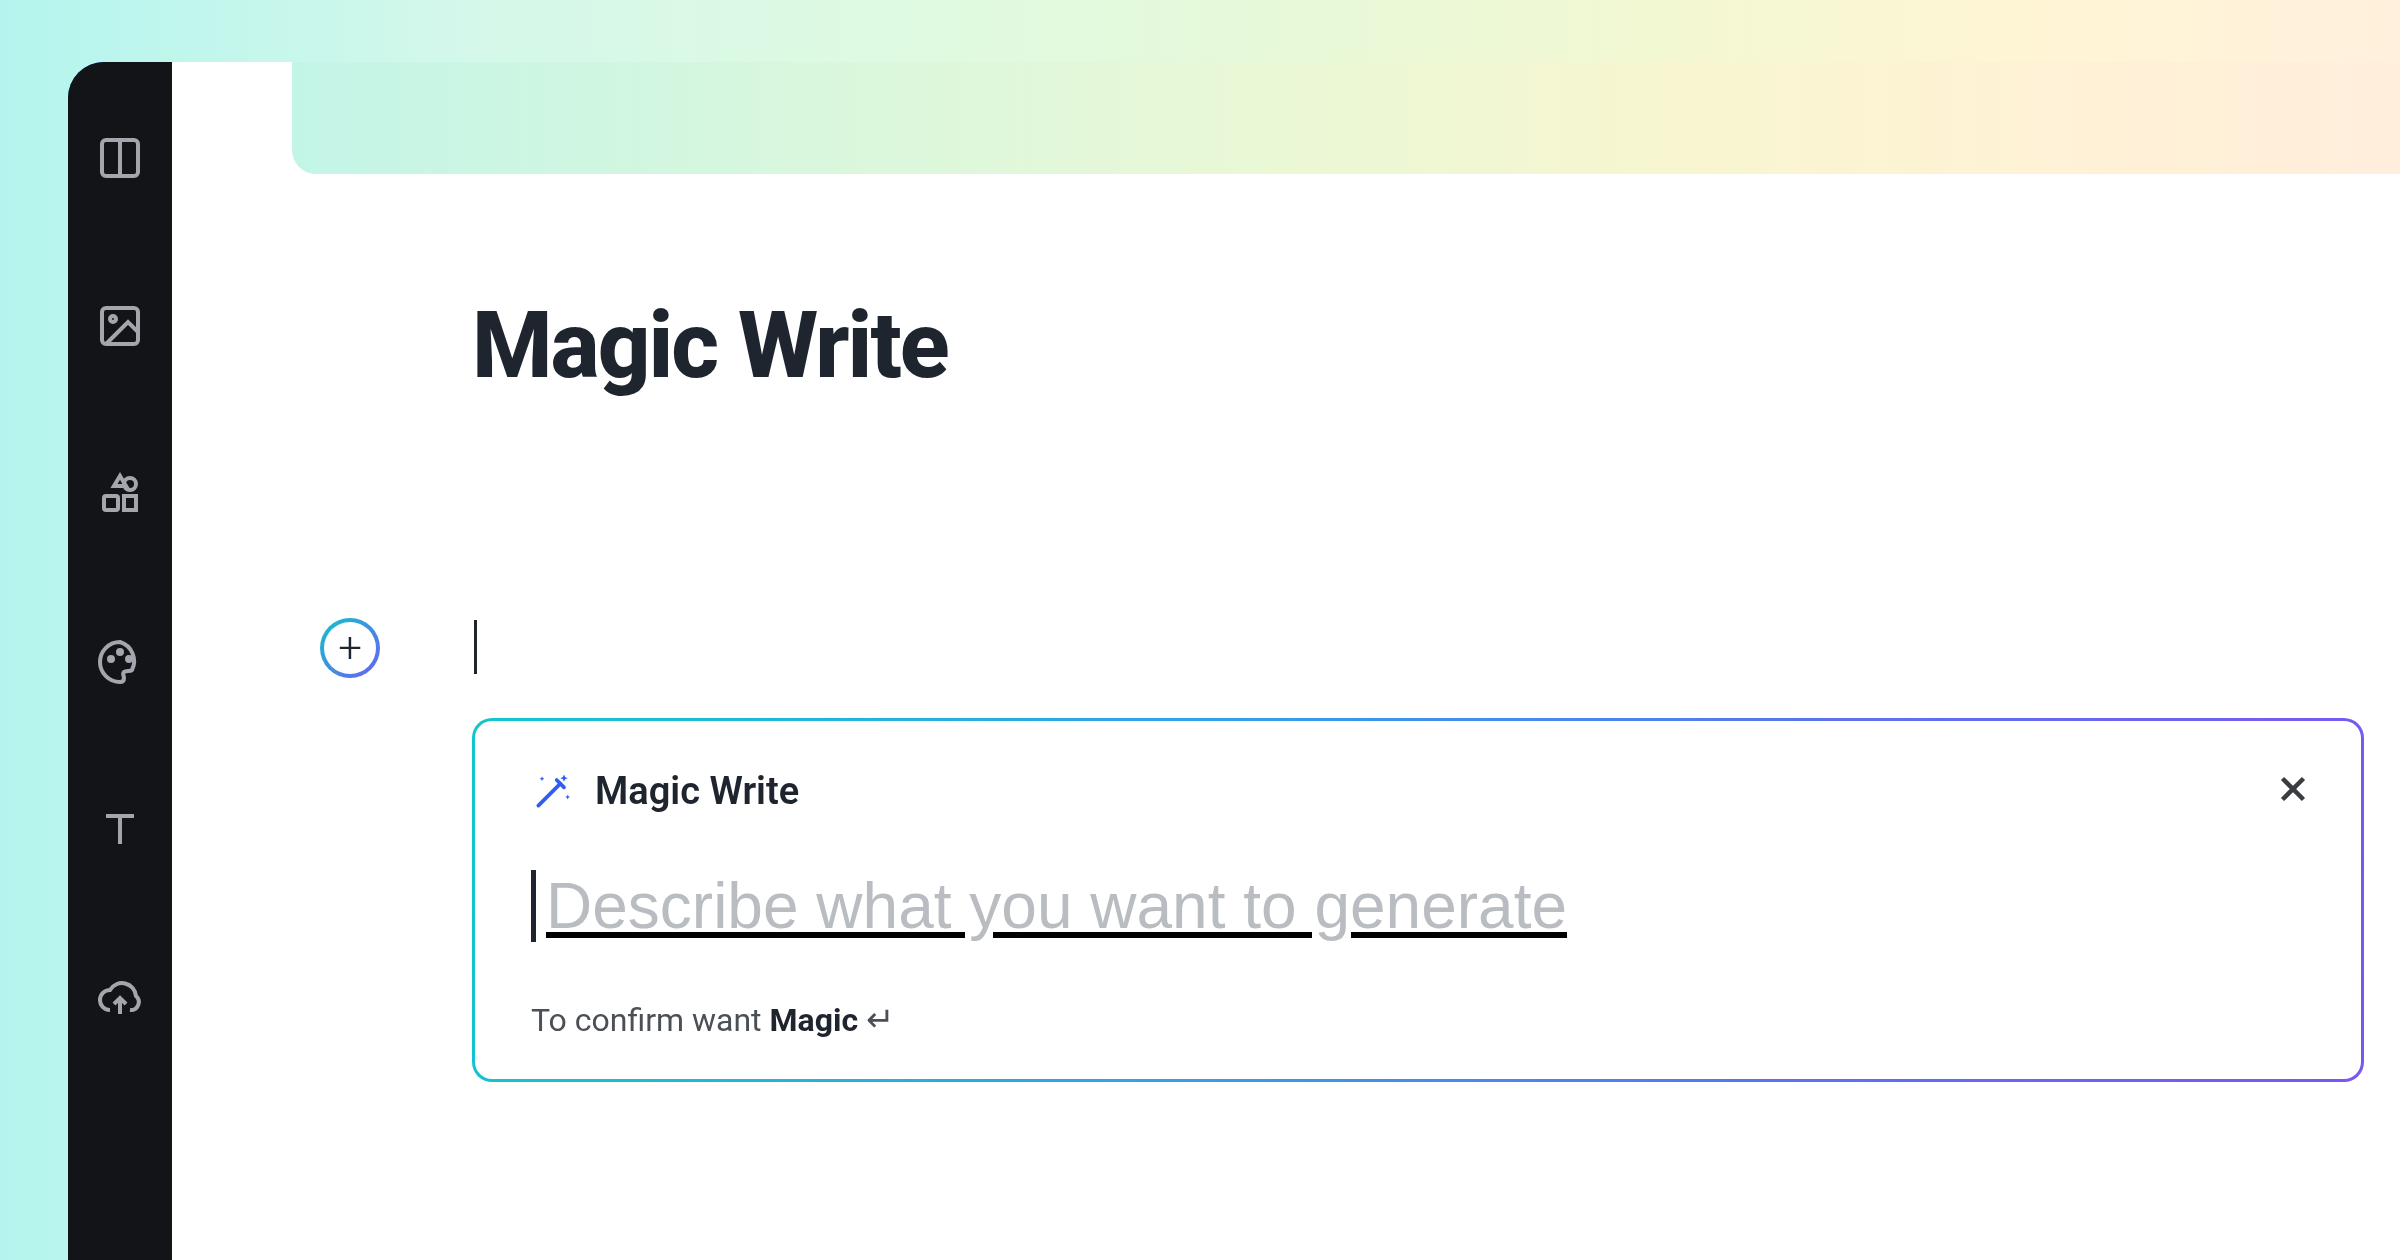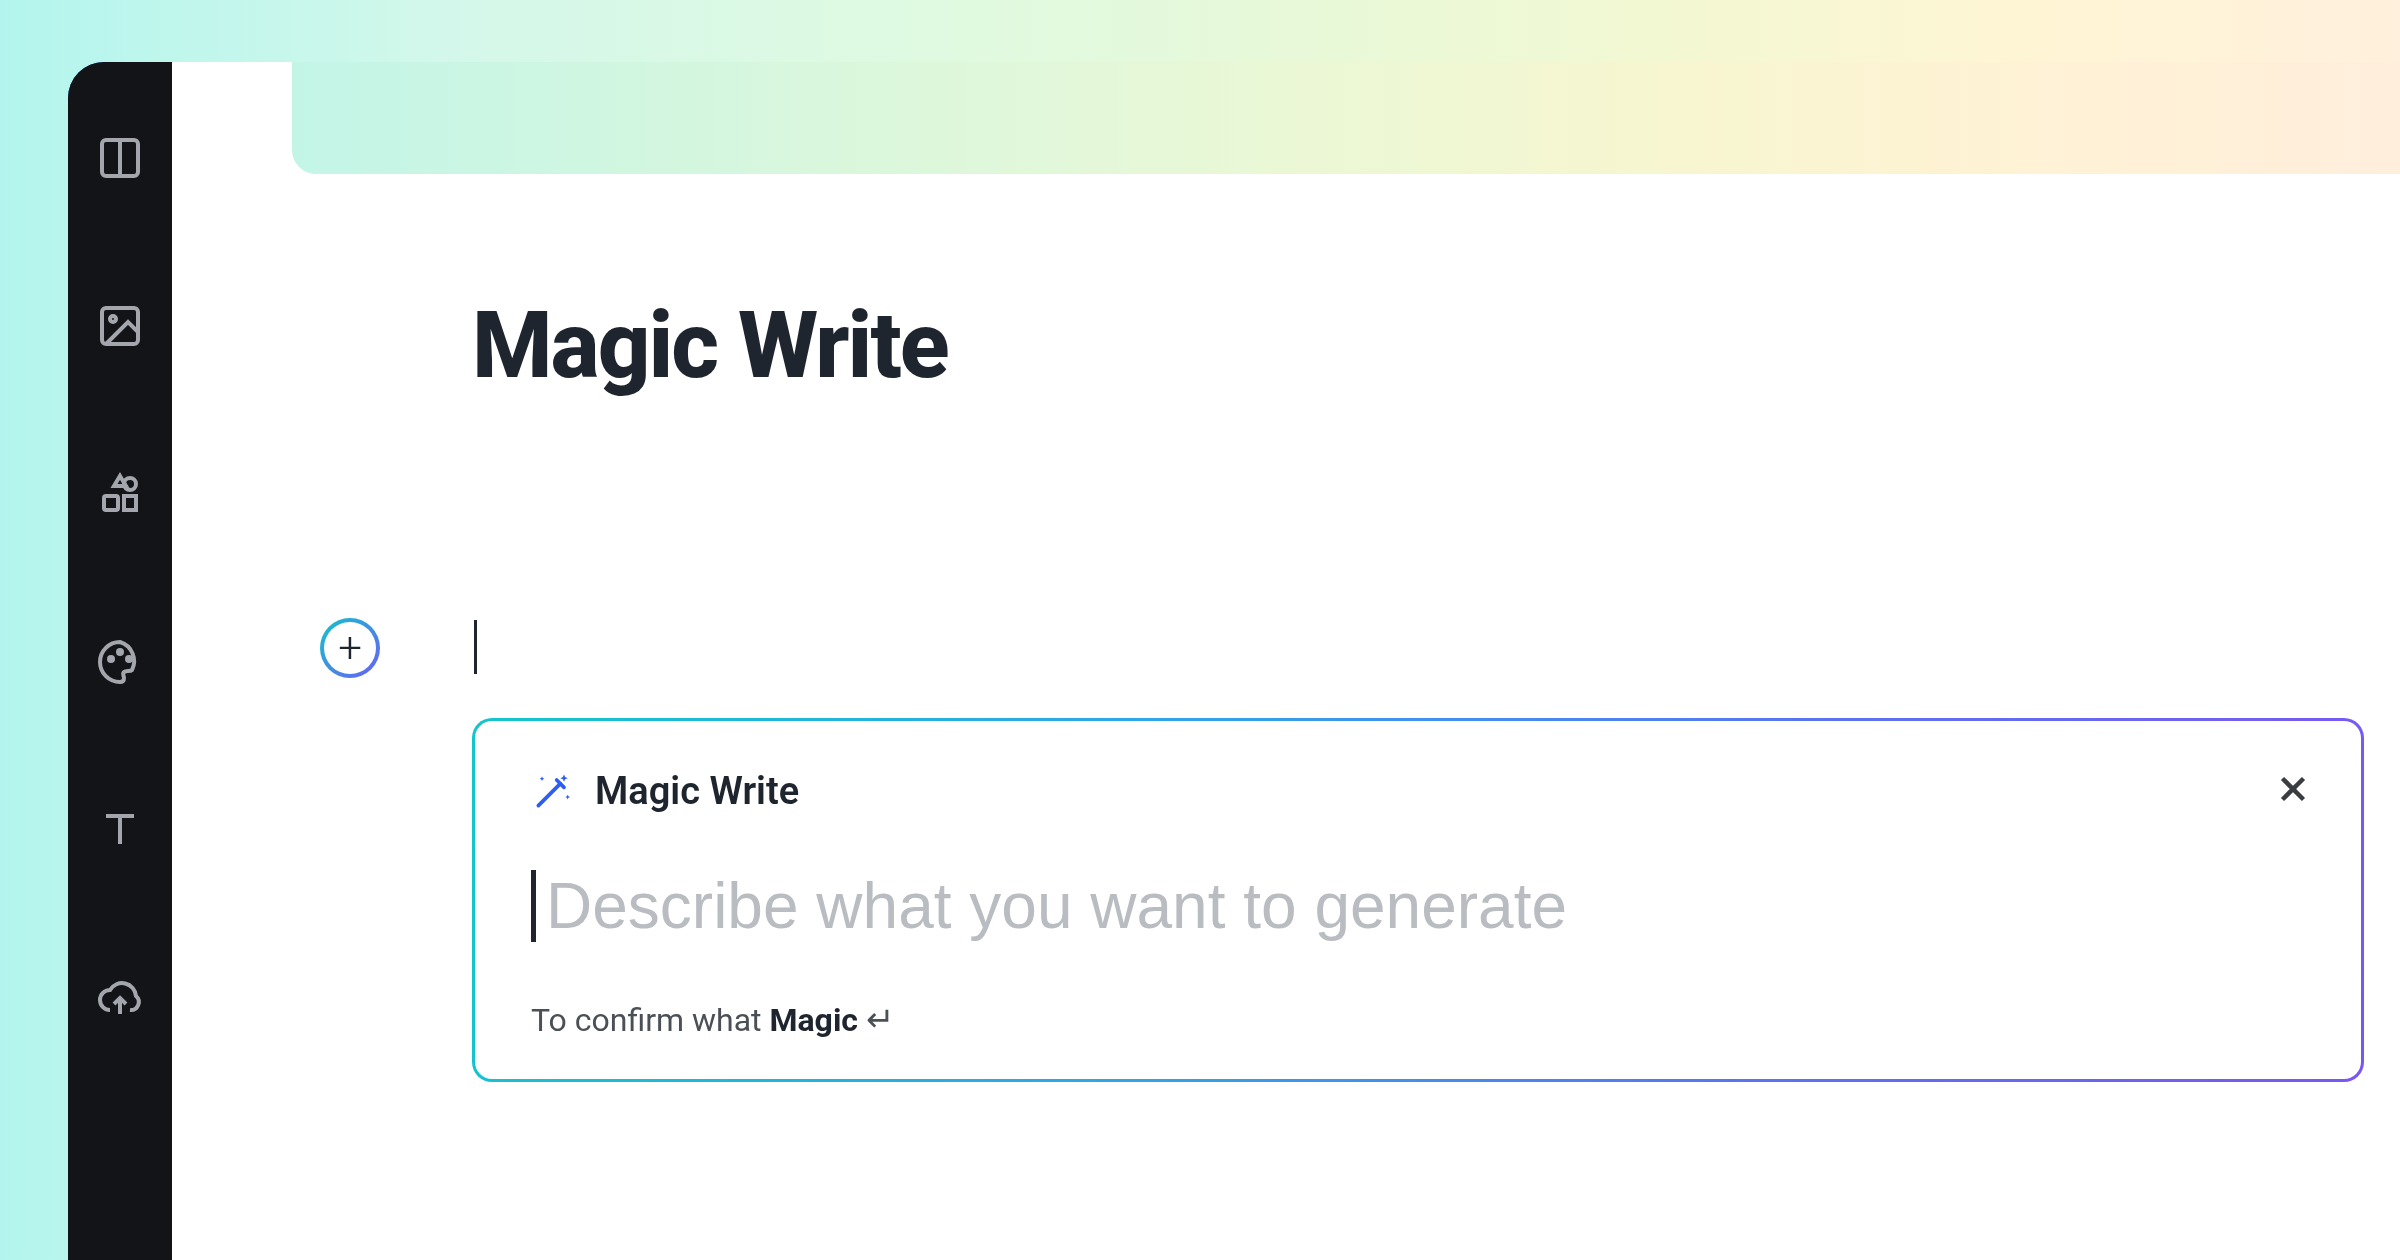--- a/index.html
+++ b/index.html
@@ -154,20 +154,21 @@
       align-items: center;
       justify-content: center;
       cursor: pointer;
       color: #393d42;
     }
     .close-btn svg { width: 36px; height: 36px; stroke: currentColor; stroke-width: 3; }
     .magic-input-wrap {
       display: flex;
       align-items: center;
       margin-bottom: 56px;
+      text-decoration: underline;
     }
     .input-cursor {
       width: 5px;
       height: 72px;
       background: #1f252e;
       margin-right: 10px;
     }
     .magic-input {
       border: none;
       outline: none;
@@ -266,19 +267,19 @@
                 <line x1="19" y1="5" x2="5" y2="19"></line>
               </svg>
           </div>
 
           <div class="magic-input-wrap">
             <div class="input-cursor"></div>
             <input class="magic-input" type="text" placeholder="Describe what you want to generate" value="" style="">
           </div>
 
           <div class="hint">
-            <span>To confirm what </span><span class="bold">Magic</span><span class="ret-icon">↵</span>
+            <span>To confirm want </span><span class="bold">Magic</span><span class="ret-icon">↵</span>
           </div>
         </div>
       </div>
     </div>
   </div>
 </div>
 
 </body></html>

